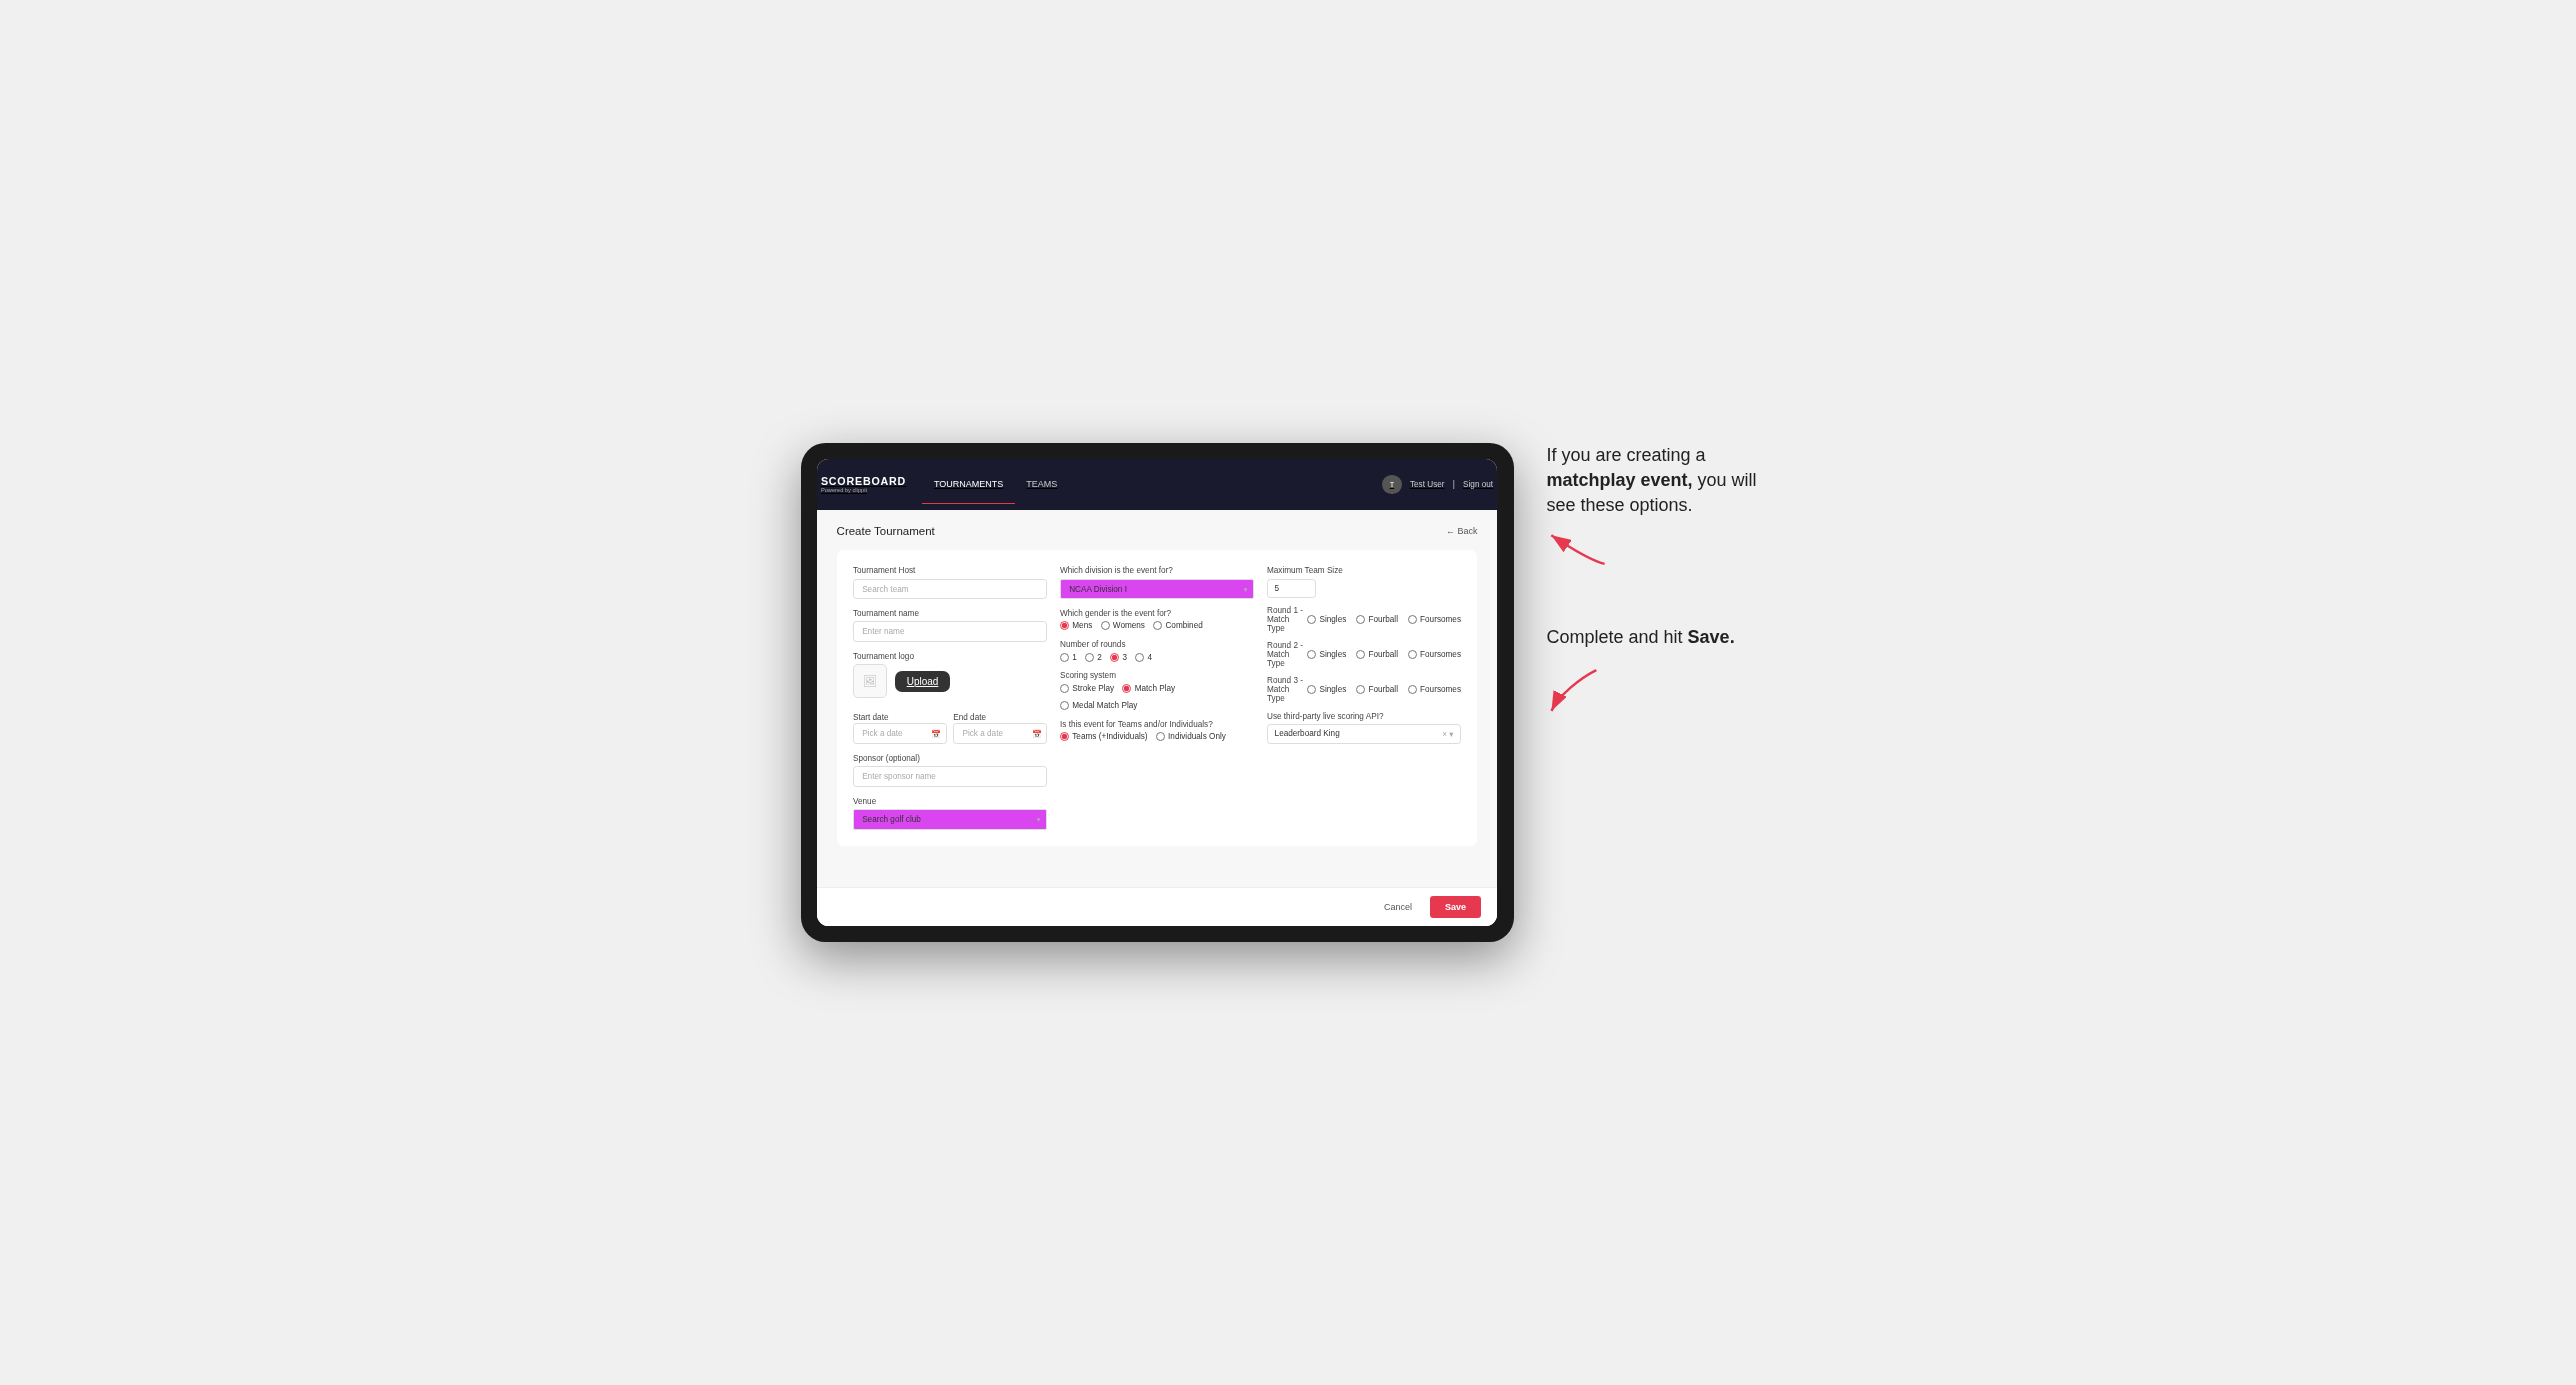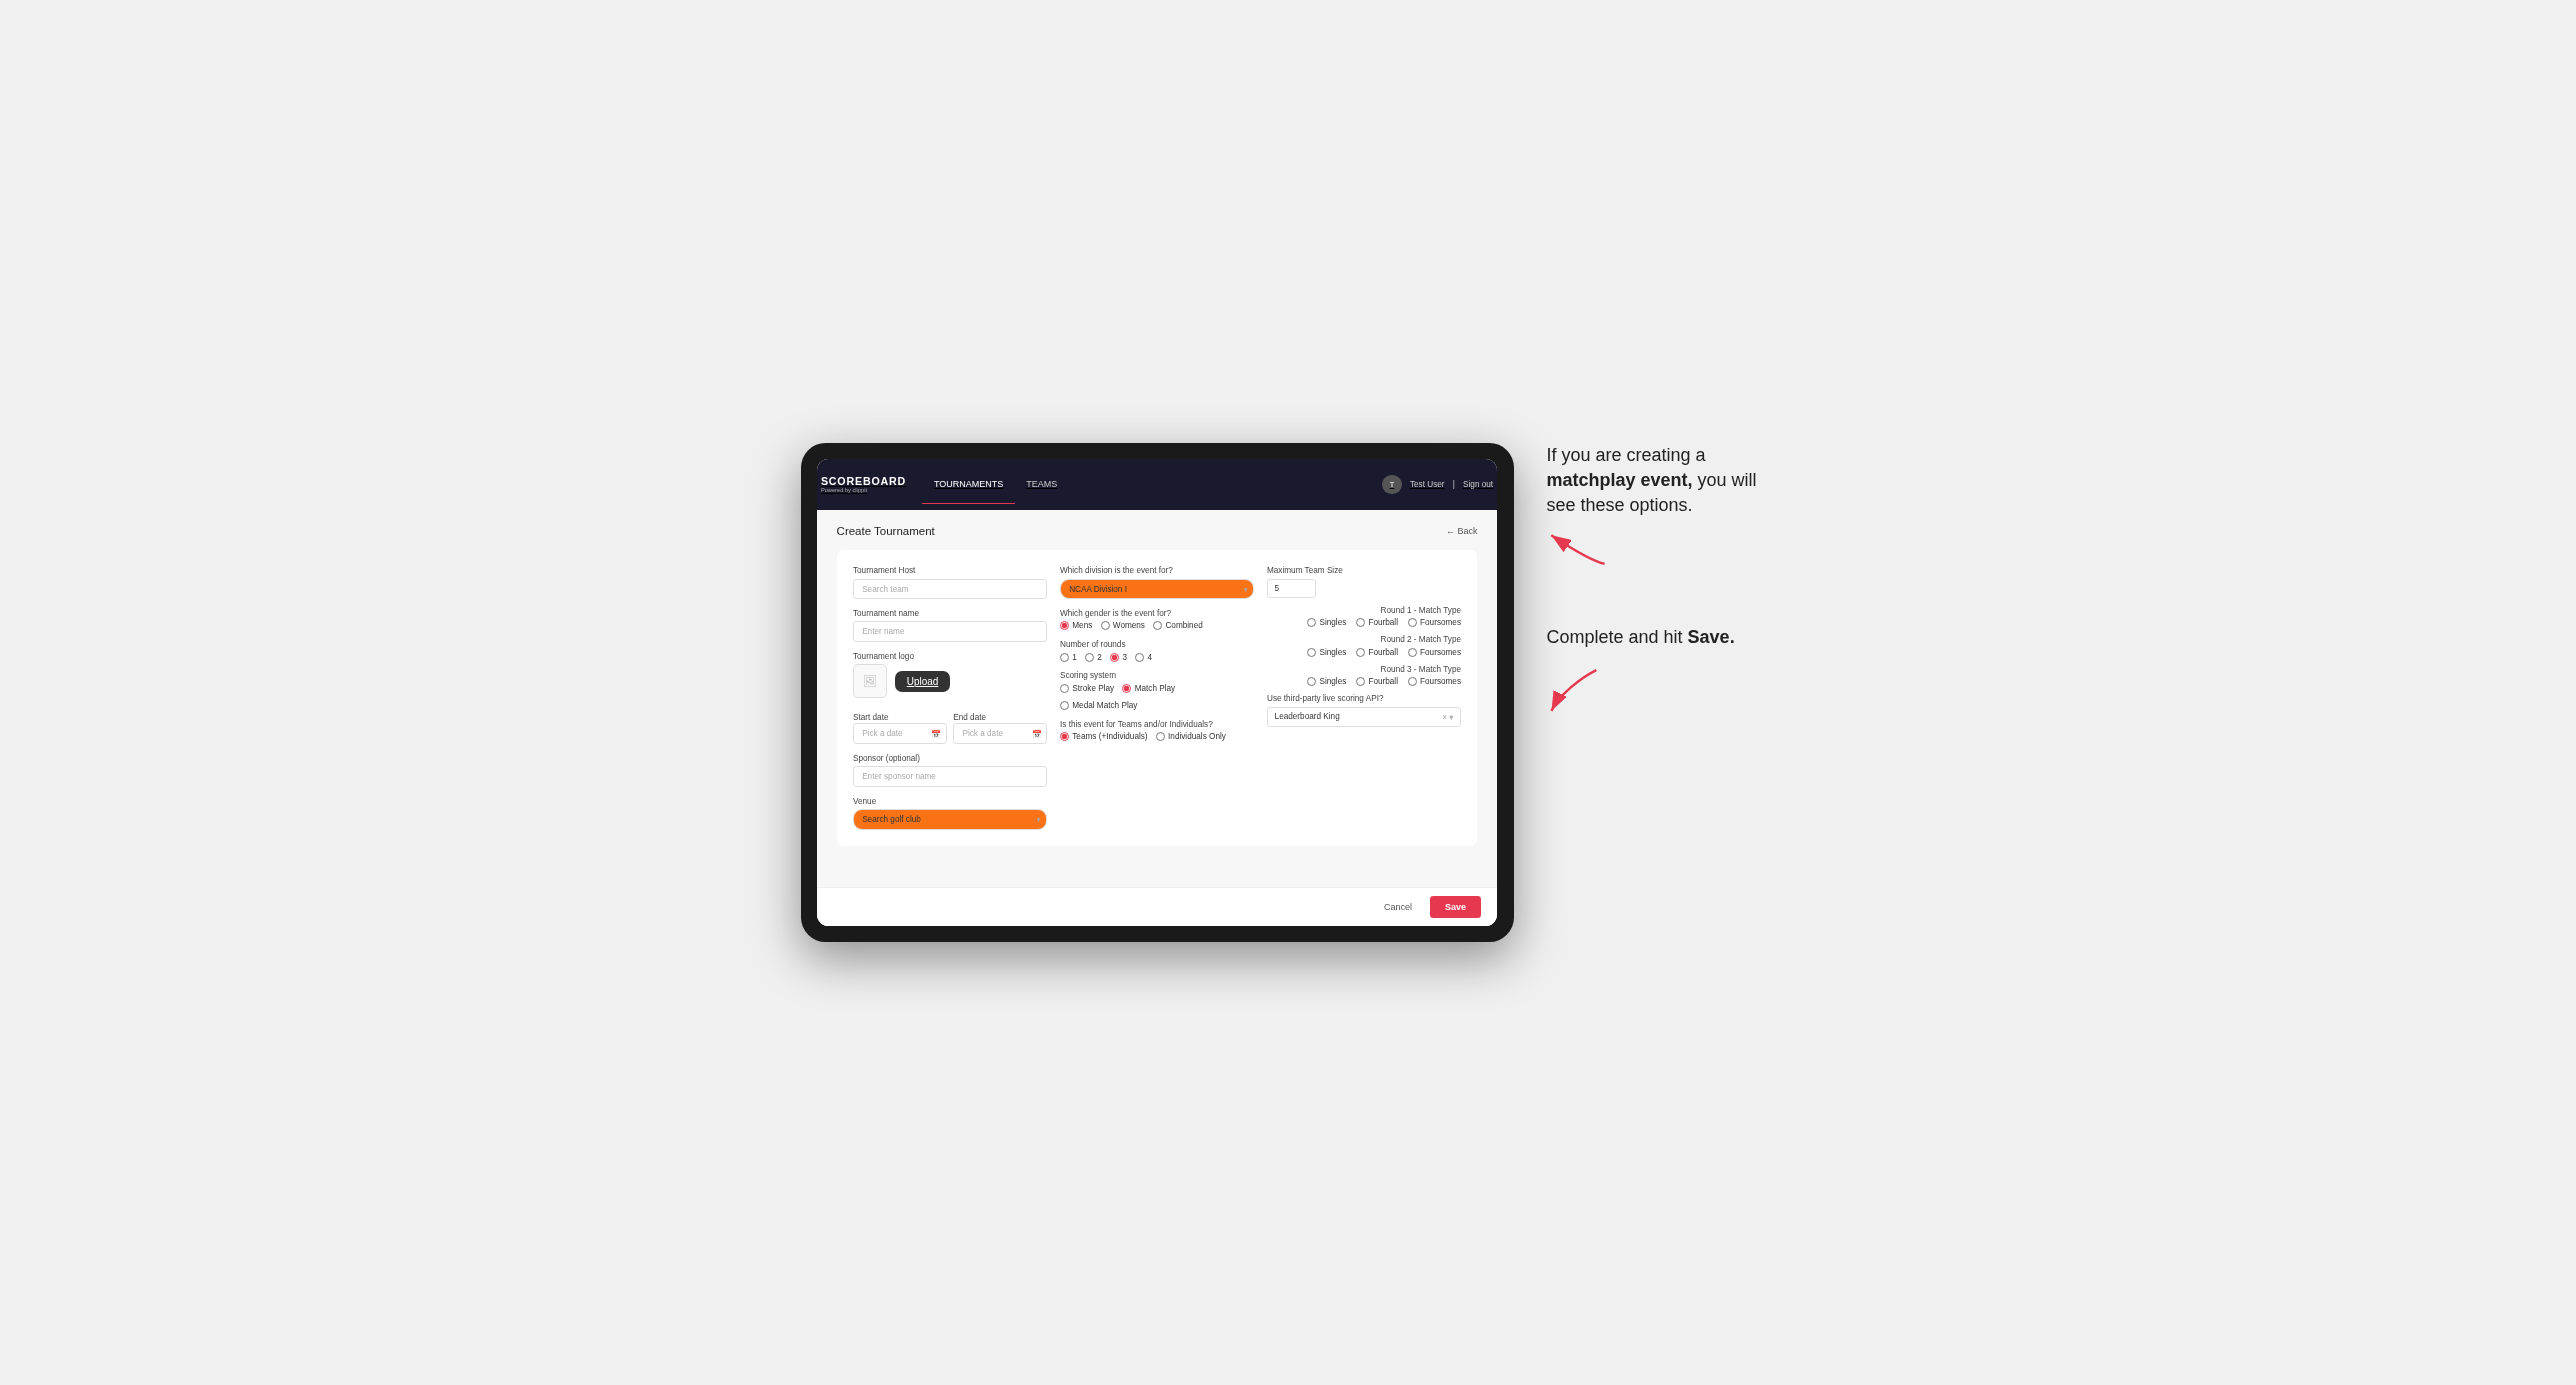--- a/index.html
+++ b/index.html
@@ -194,27 +194,27 @@
       width: 100%;
       background: #fff;
     }
 
     .form-input::placeholder {
       color: #aaa;
     }
 
     .form-select {
       border: 0.8px solid #ddd;
-      border-radius: 9px;
+      border-radius: 2px;
       padding: 4.9px 8.2px;
       font-size: 8.2px;
       color: #333;
       outline: none;
       width: 100%;
-      background: #f97316;
+      background: #d946ef;
       appearance: none;
       cursor: pointer;
     }
 
     
     .logo-upload-area {
       display: flex;
       align-items: center;
       gap: 8.2px;
     }
@@ -301,23 +301,22 @@
 
     
     .match-type-section {
       display: flex;
       flex-direction: column;
       gap: 8.2px;
     }
 
     .match-type-group {
       display: flex;
-      flex-direction: column;
+      flex-direction: row;
       gap: 3.3px;
-      align-items: flex-end;
     }
 
     .match-type-label {
       font-size: 8.2px;
       color: #444;
       font-weight: 500;
     }
 
     .match-type-options {
       display: flex;

